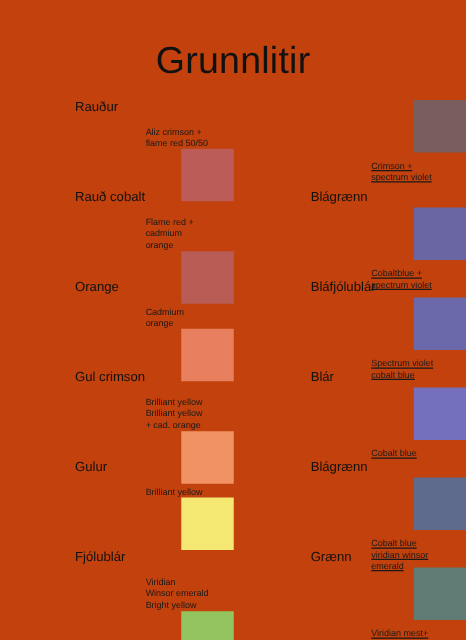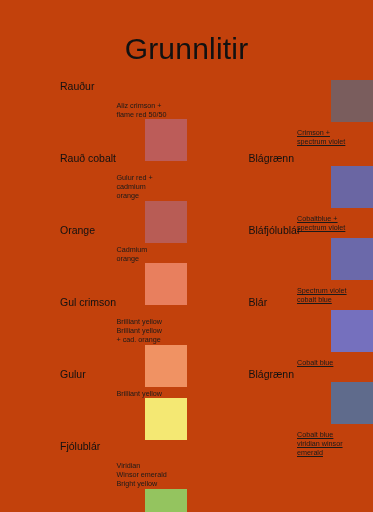--- a/index.html
+++ b/index.html
@@ -110,21 +110,21 @@
         <div class="entry-body">
           <div class="desc">Aliz crimson +
 flame red 50/50</div>
           <div class="swatch" style="background-color: rgb(188, 92, 89);"></div>
         </div>
       </div>
 
       <div class="entry">
         <div class="entry-head">Rauð cobalt</div>
         <div class="entry-body">
-          <div class="desc">Gulur red +
+          <div class="desc">Flame red +
 cadmium
 orange</div>
           <div class="swatch" style="background-color: rgb(184, 92, 85);"></div>
         </div>
       </div>
 
       <div class="entry">
         <div class="entry-head">Orange</div>
         <div class="entry-body">
           <div class="desc">Cadmium
@@ -202,17 +202,25 @@
       <div class="entry">
         <div class="entry-head">Blágrænn</div>
         <div class="entry-body">
           <div class="swatch" style="background-color: rgb(95, 107, 140);"></div>
           <div class="desc">Cobalt blue
 viridian winsor
 emerald</div>
         </div>
       </div>
 
+      <div class="entry">
+        <div class="entry-head">Grænn</div>
+        <div class="entry-body">
+          <div class="swatch" style="background-color: rgb(95, 123, 116);"></div>
+          <div class="desc">Viridian mest+
+lítið Wins/emerald</div>
+        </div>
+      </div>
 
     </div>
 
   </div>
 </div>
 
 </body></html>

